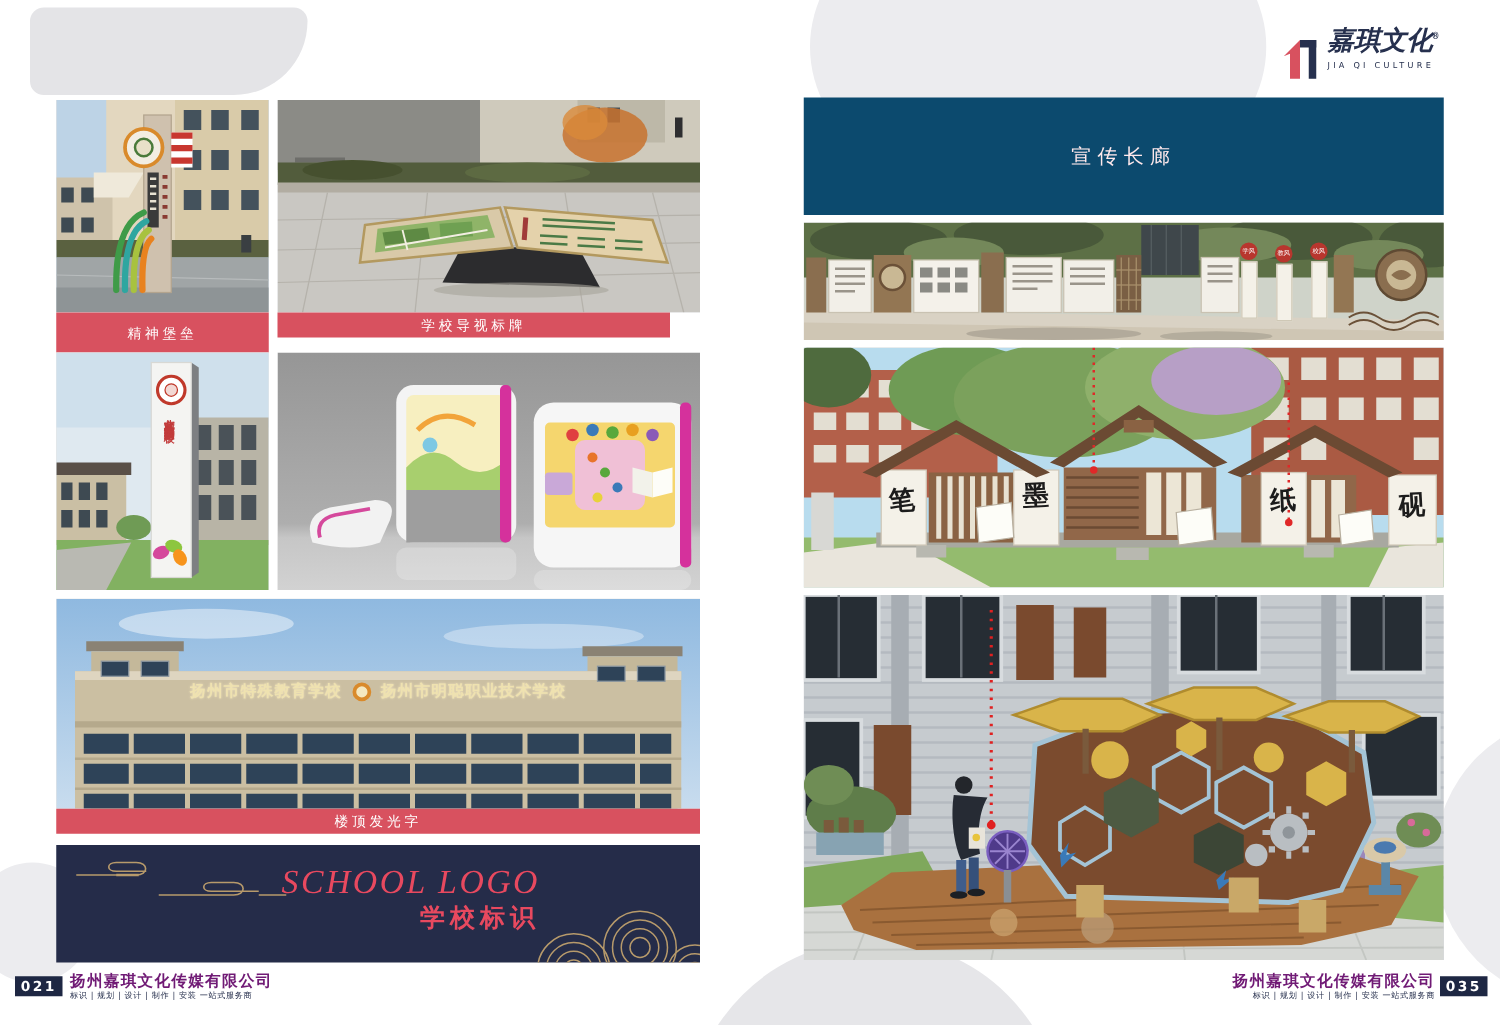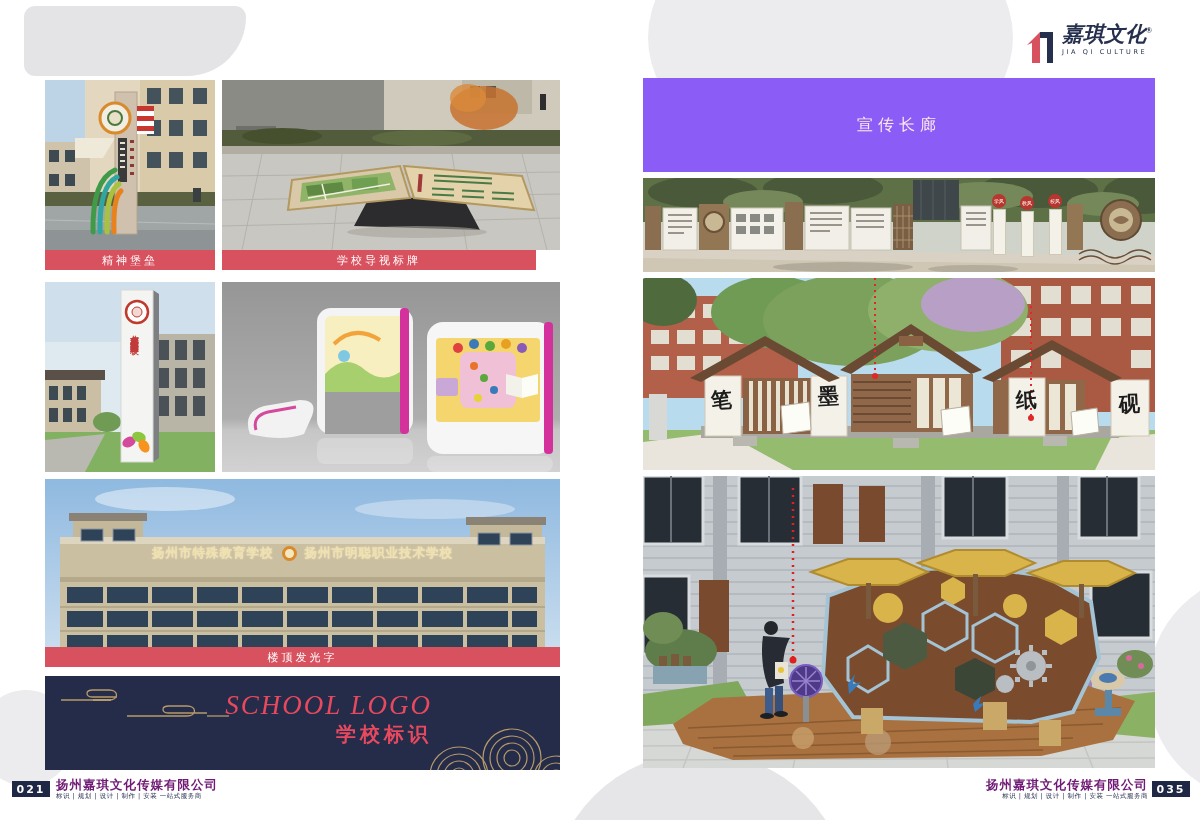--- a/index.html
+++ b/index.html
@@ -9,32 +9,32 @@
   .deco{position:absolute;border-radius:50%;}
   .deco-tl{left:24px;top:6px;width:222px;height:70px;background:#e4e4e7;border-radius:12px 12px 64px 12px;}
   .deco-tc{left:648px;top:-95px;width:365px;height:265px;background:#ececef;}
   .deco-bl{left:-22px;top:690px;width:96px;height:96px;background:#ececef;}
   .deco-bc{left:550px;top:752px;width:300px;height:300px;background:#e6e6e9;}
   .deco-br{left:1148px;top:572px;width:230px;height:230px;background:#ececef;}
   .photo{position:absolute;overflow:hidden;background:#ddd;}
   .photo svg{display:block;}
   .caption{position:absolute;background:#d8515f;color:#ffffff;display:flex;align-items:center;
            justify-content:center;font-size:11px;letter-spacing:3px;}
-  .banner{position:absolute;background:#8b5cf6;color:#ffe9ec;display:flex;align-items:center;
+  .banner{position:absolute;background:#0c4a6e;color:#ffe9ec;display:flex;align-items:center;
           justify-content:center;font-size:16px;letter-spacing:5px;}
   .navy-card{position:absolute;background:#252c49;overflow:hidden;}
   .logo-en{font-family:"Liberation Serif",serif;font-style:italic;color:#e8495f;
            font-size:27px;letter-spacing:2px;line-height:1;}
   .logo-cn{color:#e8495f;font-size:20px;font-weight:bold;letter-spacing:4px;line-height:1;margin-top:5px;}
   .pagebox{position:absolute;background:#1e2743;color:#fff;font-size:11px;font-weight:bold;
            display:flex;align-items:center;justify-content:center;letter-spacing:2px;}
   .company{position:absolute;color:#701a75;font-size:12.5px;font-weight:bold;letter-spacing:1px;line-height:1;}
   .tagline{position:absolute;color:#2a3350;font-size:6.5px;letter-spacing:.5px;line-height:1;}
   .brand{position:absolute;left:1025px;top:24px;width:150px;height:56px;display:flex;gap:7px;}
-  .brand-cn{font-family:Liberation Serif, serif;font-weight:bold;font-style:italic;font-size:21px;
+  .brand-cn{font-family:Liberation Mono, monospace;font-weight:bold;font-style:italic;font-size:21px;
             color:#26304e;line-height:1;white-space:nowrap;}
   .brand-reg{font-size:8px;vertical-align:8px;color:#26304e;}
   .brand-en{font-size:6.5px;letter-spacing:2.6px;color:#26304e;margin-top:3px;white-space:nowrap;}
   .vtext{writing-mode:vertical-rl;text-orientation:upright;}
   .ovl{position:absolute;}
   .calli{position:absolute;font-family:"Liberation Serif",serif;font-weight:bold;color:#1c1c1c;
          font-size:21px;line-height:1;transform:rotate(-3deg);}
   .fbanner{position:absolute;width:14px;display:flex;flex-direction:column;align-items:center;}
   .fbanner .dot{width:14px;height:14px;border-radius:50%;background:#b8362e;color:#fff;font-size:5px;
                 display:flex;align-items:center;justify-content:center;line-height:1;}
@@ -108,21 +108,21 @@
           <rect x="85" y="92" width="4" height="3"></rect>
         </g>
       <g fill="none" stroke-linecap="round">
         <path d="M48,152 Q47,100 70,90" stroke="#3f9b48" stroke-width="5"></path>
         <path d="M55,152 Q54,106 72,97" stroke="#2fa6a0" stroke-width="5"></path>
         <path d="M62,152 Q61,112 74,104" stroke="#a8c23f" stroke-width="5"></path>
         <path d="M69,152 Q68,118 76,111" stroke="#e8821f" stroke-width="5"></path>
       </g>
     </svg>
   </div>
-  <div class="caption" style="left:45px;top:250px;width:170px;height:20px;">
+  <div class="caption" style="left:45px;top:250px;width:170px;height:32px;">
     <span>精神堡垒</span>
   </div>
 
   <div class="photo" style="left:222px;top:80px;width:338px;height:170px;">
     <svg width="338" height="170" viewBox="0 0 338 170">
       <rect width="338" height="170" fill="#c9c7c2"></rect>
       <rect x="0" y="0" width="338" height="58" fill="#cfcabc"></rect>
       <rect x="0" y="0" width="162" height="56" fill="#8b8b86"></rect>
       <rect x="14" y="46" width="40" height="4" fill="#6e6e6a"></rect>
       <rect x="240" y="0" width="70" height="34" fill="#bdb8a8"></rect>

